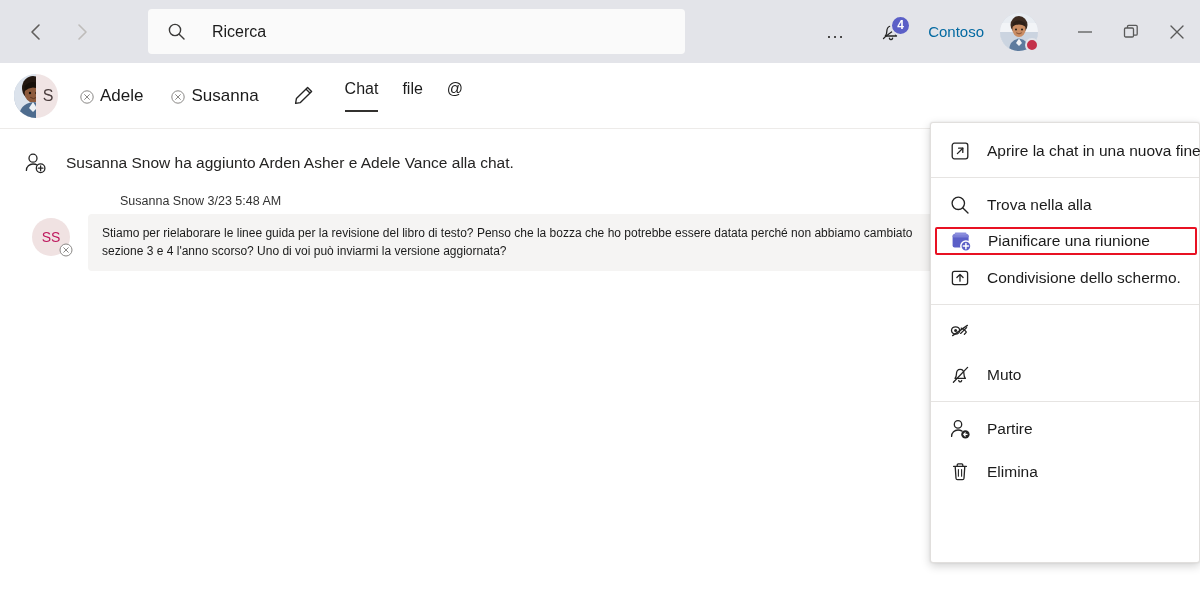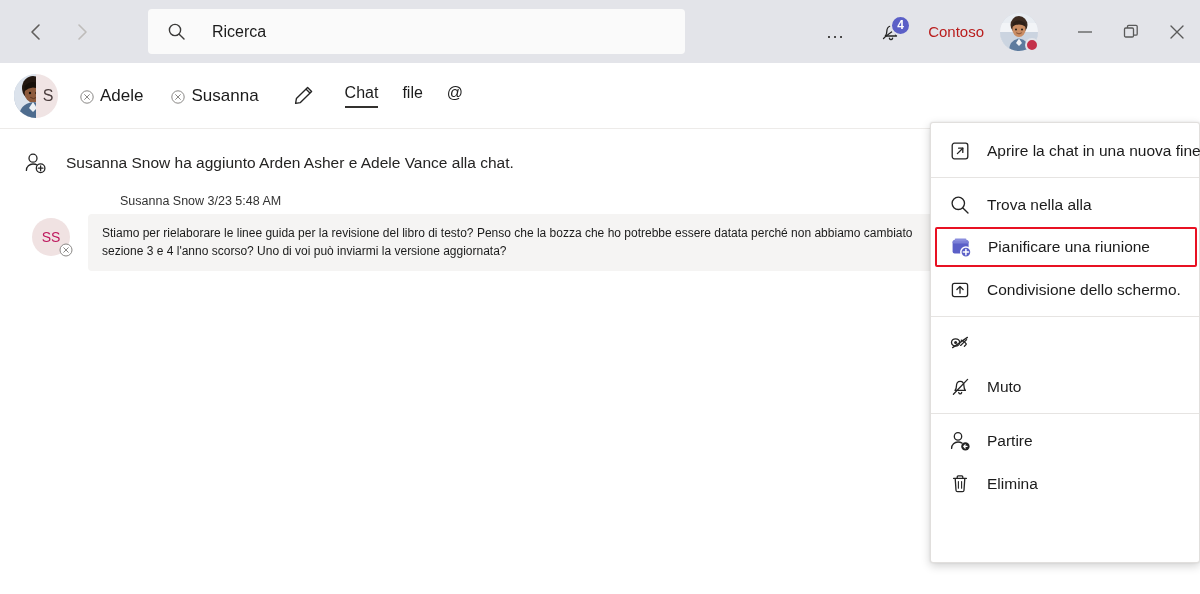--- a/index.html
+++ b/index.html
@@ -39,21 +39,21 @@
   }
   .bell-wrap { position: relative; width: 42px; height: 36px; margin-left: 14px; display:flex; align-items:center; justify-content:center;}
   .bell-badge {
     position: absolute; right: 1px; top: 1px;
     width: 21px; height: 21px; border-radius: 50%;
     background: #5B5FC7; color: #fff;
     font-size: 12px; font-weight: bold;
     display: flex; align-items: center; justify-content: center;
     border: 2px solid #E3E4E9;
   }
-  .org-name { font-size: 15px; color: #b91c1c; margin-left: 16px; }
+  .org-name { font-size: 15px; color: #0369a1; margin-left: 16px; }
   .avatar-top {
     width: 38px; height: 38px; border-radius: 50%;
     margin-left: 16px; position: relative; overflow: visible;
   }
   .avatar-photo {
     width: 38px; height: 38px; border-radius: 50%;
     overflow: hidden; position: relative;
     background: linear-gradient(#cfd7e3, #a9b6c9);
   }
   .status-dot {
@@ -78,21 +78,21 @@
   .grp-half-r {
     width: 22px; height: 44px; background: #F0E4E4; color: #4a3d3d;
     display: flex; align-items: center; justify-content: center;
     font-size: 16px; padding-left: 2px;
   }
   .chips { display: flex; align-items: center; margin-left: 22px; gap: 28px; }
   .chip { display: flex; align-items: center; gap: 6px; font-size: 17px; color: #1b1b1b; }
   .chip-x { width: 14px; height: 14px; flex: 0 0 auto; }
   .pencil-btn { margin-left: 30px; width: 30px; height: 30px; display:flex;align-items:center;justify-content:center;}
   .tabs { display: flex; align-items: center; margin-left: 26px; gap: 24px; }
-  .tab { font-size: 16px; color: #1b1b1b; position: relative; padding-bottom: 6px; }
+  .tab { font-size: 16px; color: #1b1b1b; position: relative; padding-bottom: 14px; }
   .tab.active { }
   .tab.active::after {
     content: ""; position: absolute; left: 0; right: 0; bottom: 0;
     height: 2px; background: #33312f;
   }
 
   .header-right {
     position: absolute; right: 0; top: 63px; height: 65px;
     display: flex; align-items: center; padding-right: 12px;
   }
@@ -139,21 +139,21 @@
     padding: 6px 0 8px 0;
   }
   .mi {
     display: flex; align-items: center;
     height: 43px; padding-left: 16px; position: relative;
   }
   .mi-icon { width: 26px; height: 26px; flex: 0 0 auto; display: flex; align-items: center; justify-content: center; }
   .mi-label { margin-left: 14px; font-size: 15.5px; color: #1b1b1b; white-space: nowrap; }
   .mi.highlight {
     border: 2px solid #E81123; border-radius: 2px;
-    height: 40px; margin: 1px 4px; padding-left: 11px; width: 262px;
+    height: 28px; margin: 1px 4px; padding-left: 11px; width: 262px;
   }
   .mi-sep { height: 1px; background: #E6E4E2; margin: 5px 0; }
 </style>
 </head>
 <body>
 
 <div id="app">
 
   <div class="titlebar">
     <div class="nav-arrows">

